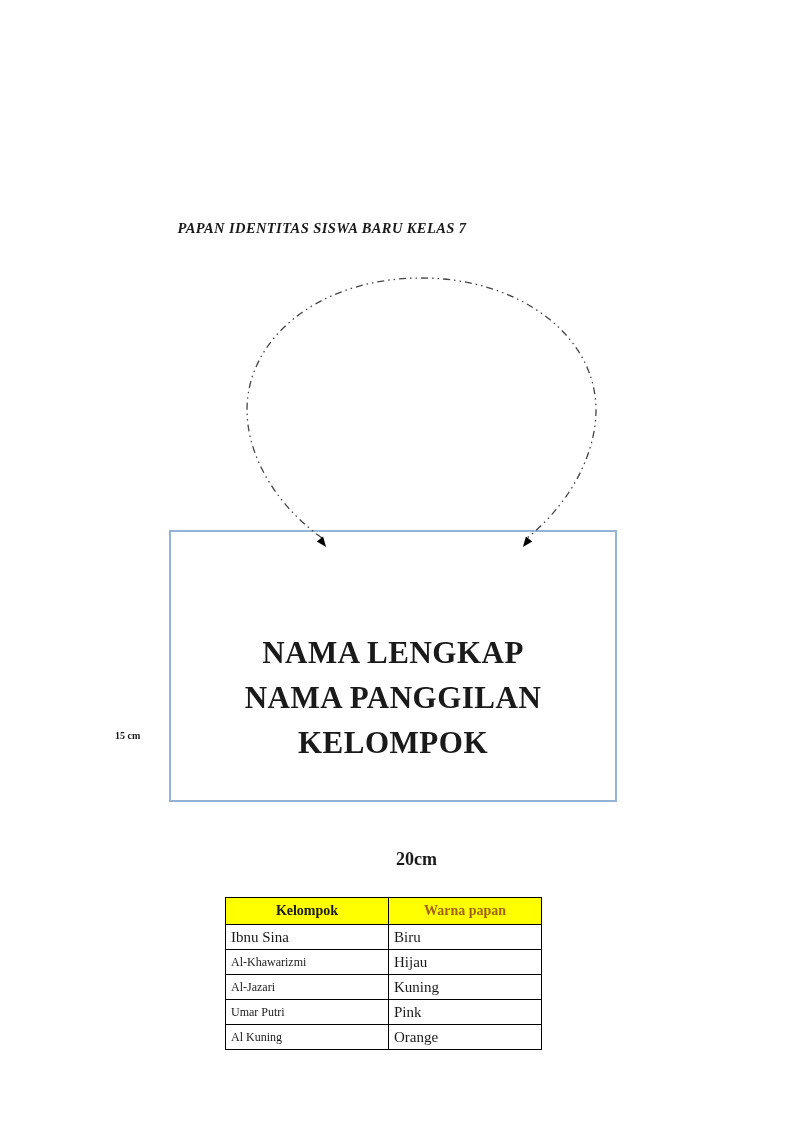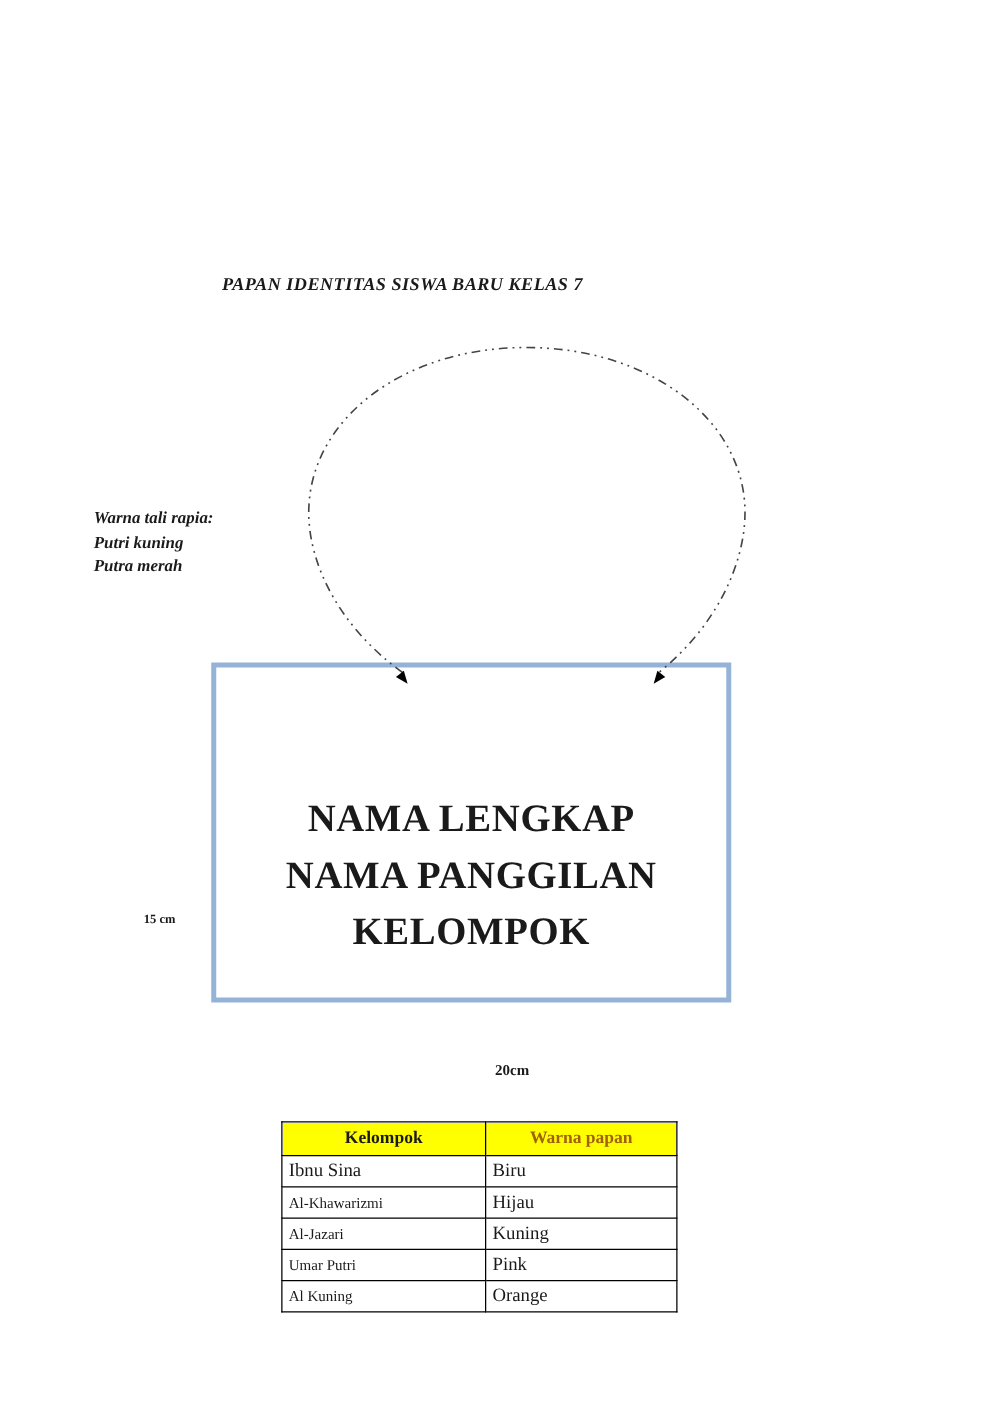--- a/index.html
+++ b/index.html
@@ -19,34 +19,34 @@
     font-size:14.5px;letter-spacing:0.4px;
   }
   #color-note{
     top:404px;left:75px;
     font-weight:bold;font-style:italic;
     font-size:13.5px;line-height:19.5px;
   }
   #string-svg{top:0;left:0;width:794px;height:1122px;pointer-events:none;}
   #name-board{
     top:530px;left:169px;
-    width:416px;height:272px;
+    width:448px;height:272px;
     box-sizing:border-box;
-    border:4px solid #0f172a;
+    border:2px solid #0f172a;
     background:#ffffff;
   }
   #board-text{
     padding-top:98px;
     text-align:center;
     font-weight:bold;
     font-size:31px;line-height:45px;
     letter-spacing:0.5px;
   }
   #height-label{top:730px;left:115px;font-weight:bold;font-size:10px;}
-  #width-label{top:849px;left:396px;font-weight:bold;font-size:12px;}
+  #width-label{top:849px;left:396px;font-weight:bold;font-size:18px;}
   #group-table{
     top:897px;left:225px;
     border-collapse:collapse;
     table-layout:fixed;
   }
   #group-table td,#group-table th{
     border:1.4px solid #000000;
     height:24px;
     box-sizing:content-box;
     overflow:hidden;
@@ -65,25 +65,20 @@
   .col-kelompok{width:163px;}
   .col-warna{width:153px;}
 </style>
 </head>
 <body>
 
 <div id="page">
 
   <div id="doc-title" class="abs">PAPAN IDENTITAS SISWA BARU KELAS 7</div>
 
-  <div id="color-note" class="abs">
-    <div>Warna tali rapia:</div>
-    <div>Putri kuning</div>
-    <div>Putra merah</div>
-  </div>
 
   <div id="name-board" class="abs" style="border-color: rgb(149, 179, 215);">
     <div id="board-text">
       <div>NAMA LENGKAP</div>
       <div>NAMA PANGGILAN</div>
       <div>KELOMPOK</div>
     </div>
   </div>
 
   <svg id="string-svg" class="abs" viewBox="0 0 794 1122" xmlns="http://www.w3.org/2000/svg">

